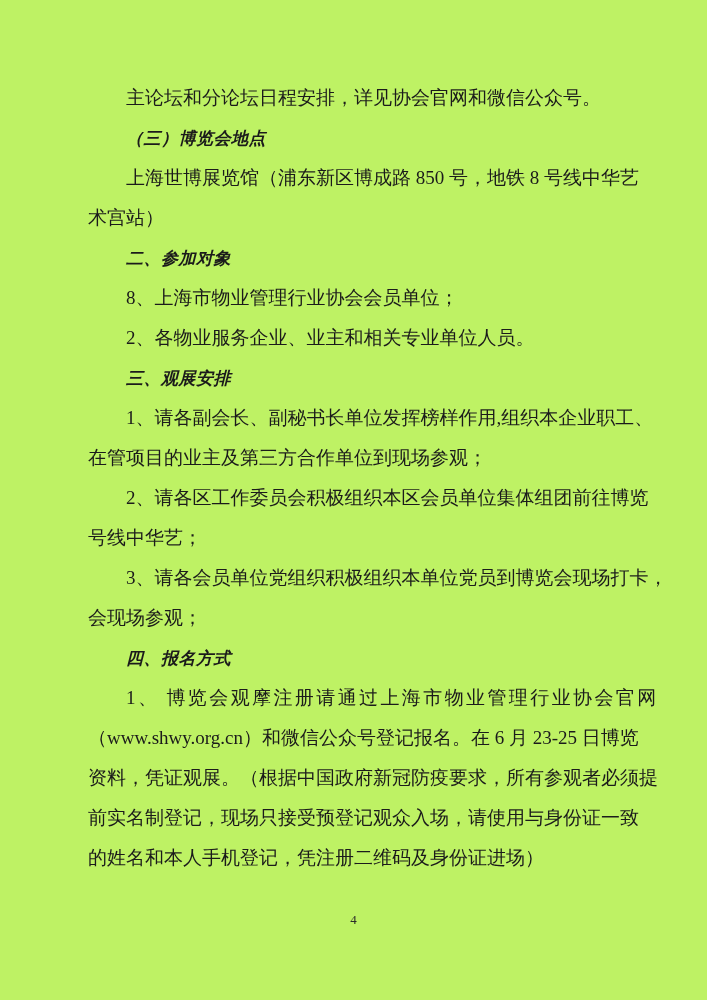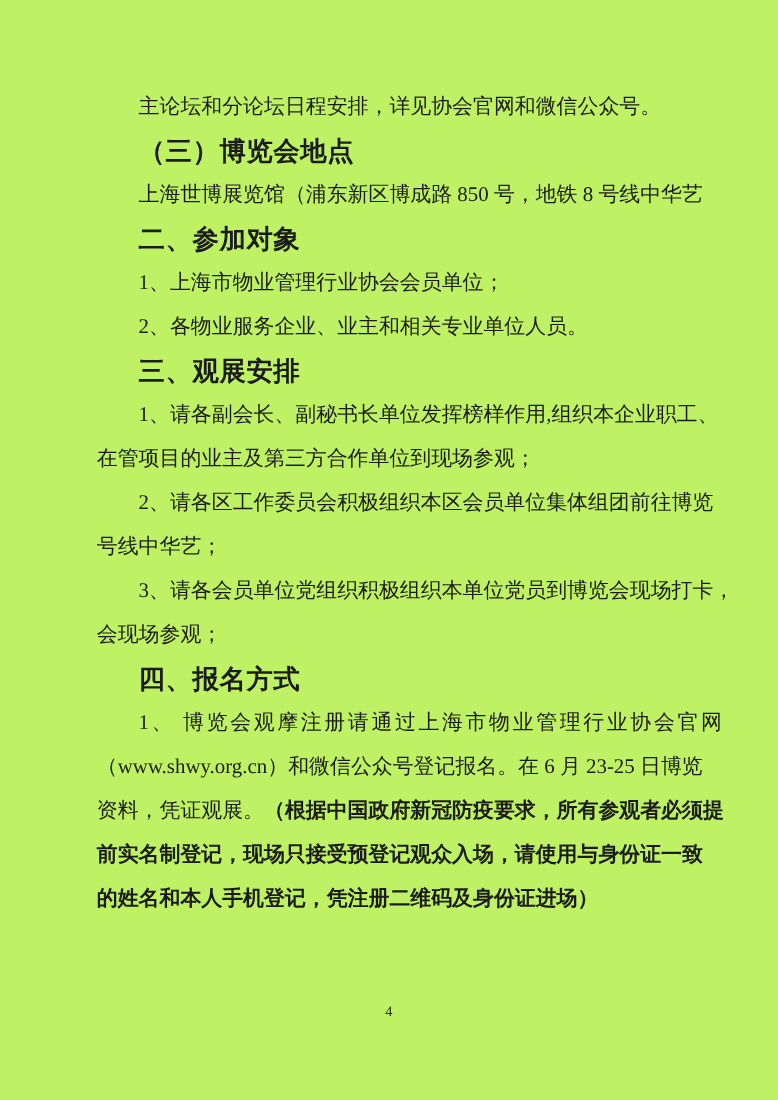--- a/index.html
+++ b/index.html
@@ -24,26 +24,27 @@
     line-height: 40px;
     height: 40px;
     white-space: nowrap;
   }
   .line.indent { text-indent: 38px; }
   .line.spaced { letter-spacing: 2.4px; }
   .seg-normal { }
   .seg-heading {
     font-family: "Liberation Sans", "DejaVu Sans", sans-serif;
     font-weight: 700;
-    font-size: 24px;
+    font-size: 17px;
     letter-spacing: 0.5px;
+    font-style: italic;
   }
   .seg-bold {
     font-family: "Liberation Sans", "DejaVu Sans", sans-serif;
-    font-weight: 700;
+    font-weight: 400;
     font-size: 19px;
     margin-top: 33px;
   }
   .footer {
     position: absolute;
     top: 912px;
     left: 0;
     right: 0;
     text-align: center;
     font-size: 13px;
@@ -52,22 +53,23 @@
   }
 </style>
 </head>
 <body>
 
 <div class="page">
   <div class="content">
       <div class="line indent"><span class="seg-normal">主论坛和分论坛日程安排，详见协会官网和微信公众号。</span></div>
       <div class="line indent"><span class="seg-heading">（三）博览会地点</span></div>
       <div class="line indent"><span class="seg-normal">上海世博展览馆（浦东新区博成路 850 号，地铁 8 号线中华艺</span></div>
+      <div class="line"><span class="seg-normal">术宫站）</span></div>
       <div class="line indent"><span class="seg-heading">二、参加对象</span></div>
-      <div class="line indent"><span class="seg-normal">1、上海市物业管理行业协会会员单位；</span></div>
+      <div class="line indent"><span class="seg-normal">8、上海市物业管理行业协会会员单位；</span></div>
       <div class="line indent"><span class="seg-normal">2、各物业服务企业、业主和相关专业单位人员。</span></div>
       <div class="line indent"><span class="seg-heading">三、观展安排</span></div>
       <div class="line indent"><span class="seg-normal">1、请各副会长、副秘书长单位发挥榜样作用,组织本企业职工、</span></div>
       <div class="line"><span class="seg-normal">在管项目的业主及第三方合作单位到现场参观；</span></div>
       <div class="line indent"><span class="seg-normal">2、请各区工作委员会积极组织本区会员单位集体组团前往博览</span></div>
       <div class="line"><span class="seg-normal">号线中华艺；</span></div>
       <div class="line indent"><span class="seg-normal">3、请各会员单位党组织积极组织本单位党员到博览会现场打卡，</span></div>
       <div class="line"><span class="seg-normal">会现场参观；</span></div>
       <div class="line indent"><span class="seg-heading">四、报名方式</span></div>
       <div class="line indent spaced"><span class="seg-normal">1、 博览会观摩注册请通过上海市物业管理行业协会官网</span></div>

